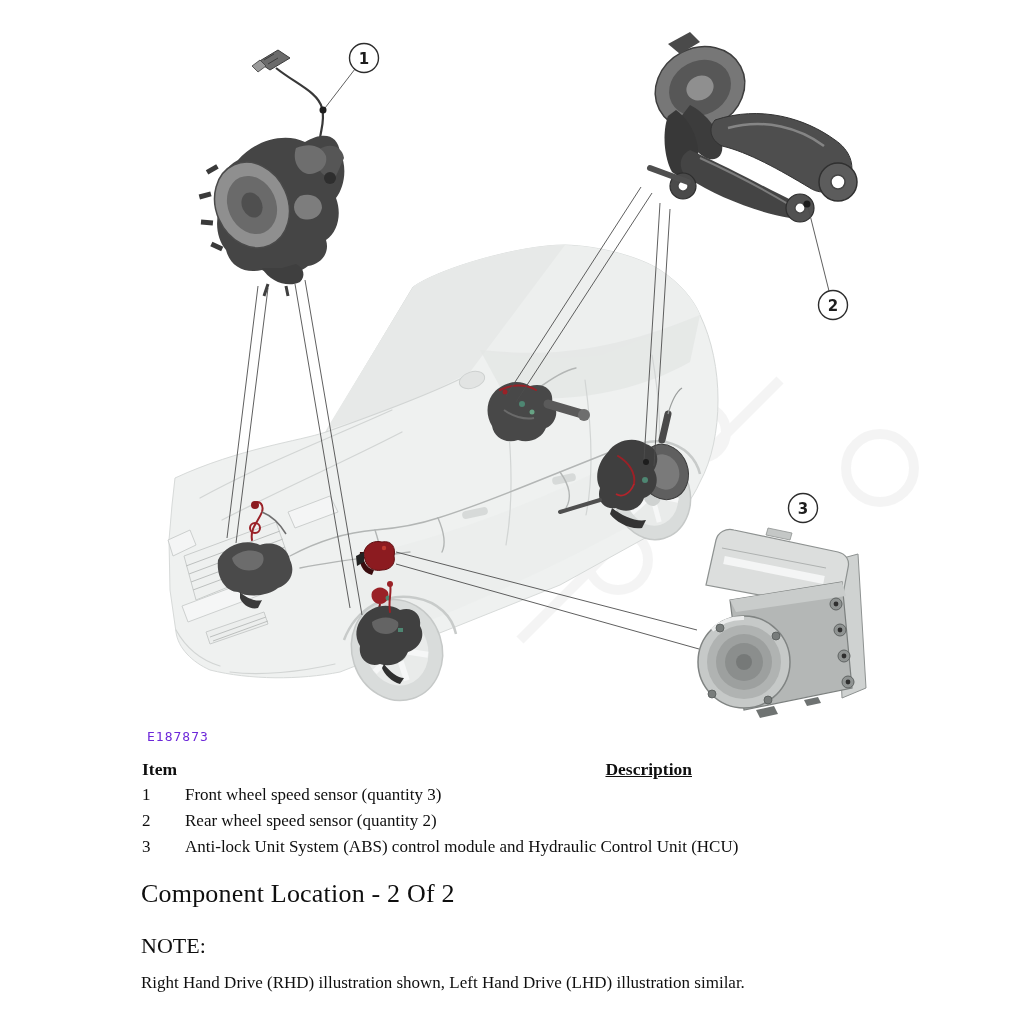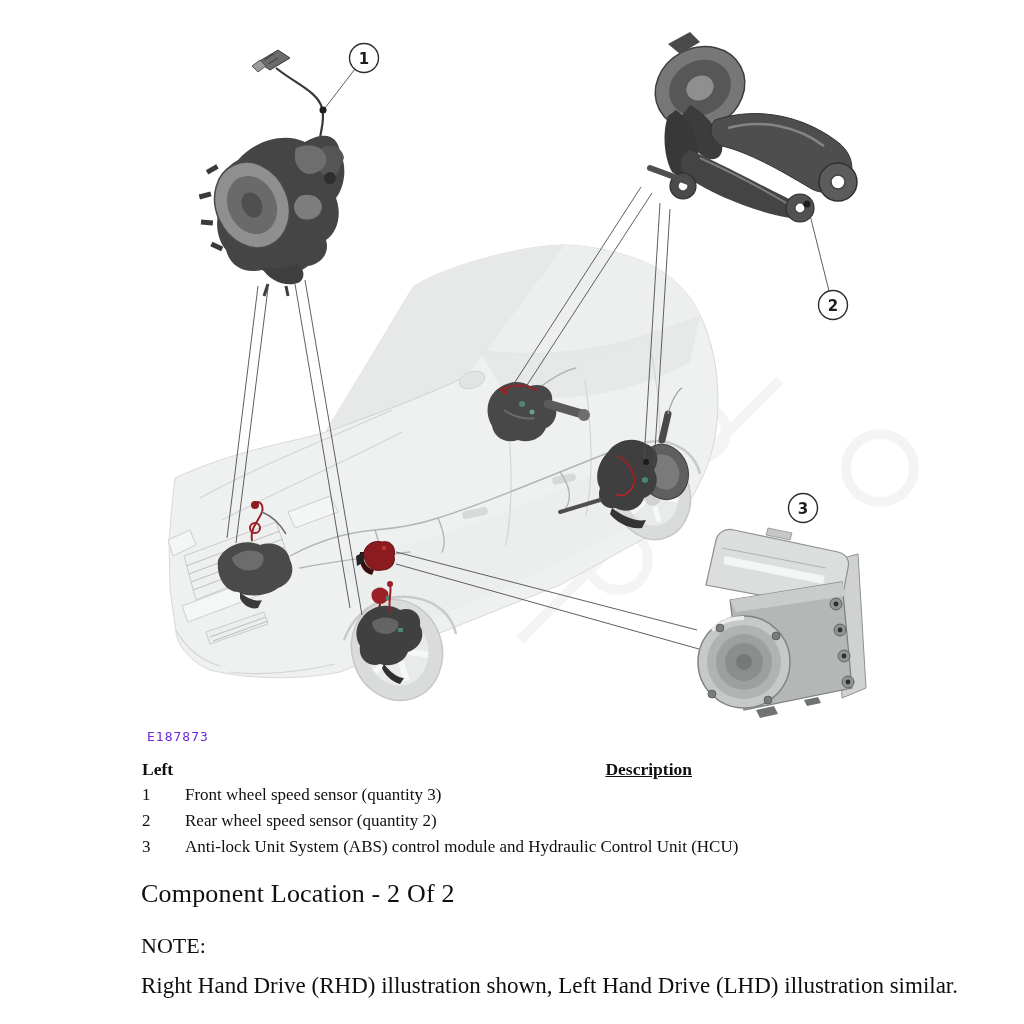--- a/index.html
+++ b/index.html
@@ -10,21 +10,21 @@
         font-family:"DejaVu Sans Mono", monospace;font-size:13px;letter-spacing:1px;color:#6d28d9;}
   .item-table{position:absolute;left:142px;top:756px;width:680px;border-collapse:collapse;}
   .item-table th,.item-table td{padding:0;font-size:17px;line-height:26px;text-align:left;
         font-weight:normal;vertical-align:top;}
   .item-table th{font-weight:bold;font-size:17.5px;}
   .col-item{width:43px;}
   .item-table th.desc-h{text-align:right;padding-right:130px;text-decoration:underline;}
   .section-heading{position:absolute;left:141px;top:879px;margin:0;
         font-size:26px;font-weight:normal;letter-spacing:0.2px;}
   .note-label{position:absolute;left:141px;top:933px;font-size:22px;}
-  .note-text{position:absolute;left:141px;top:973px;font-size:23px;}
+  .note-text{position:absolute;left:141px;top:973px;font-size:17px;}
   svg .ln{stroke:#4d4d4d;stroke-width:0.9;fill:none;}
   svg .callout-circle{fill:#ffffff;stroke:#2d2d2d;stroke-width:1.4;}
   svg .callout-num{font-family:"DejaVu Sans", sans-serif;font-size:15px;font-weight:600;fill:#1d1d1d;
         text-anchor:middle;}
   svg .harness{stroke:#b3b6b5;stroke-width:1.4;fill:none;stroke-linecap:round;}
   svg .ghost-line{stroke:#d2d5d4;stroke-width:1.2;fill:none;stroke-linecap:round;}
   svg .redwire{stroke:#9a2127;stroke-width:2;fill:none;stroke-linecap:round;}
 </style>
 </head>
 <body>
@@ -278,21 +278,21 @@
       <circle class="callout-circle" cx="803" cy="508" r="14.5"></circle>
       <text class="callout-num" x="803" y="513.5">3</text>
     </g>
   </svg>
 
   <div class="figure-code">E187873</div>
 
   <table class="item-table">
     <thead>
       <tr>
-        <th class="col-item">Left</th>
+        <th class="col-item">Item</th>
         <th class="desc-h">Description</th>
       </tr>
     </thead>
     <tbody>
       <tr>
         <td>1</td>
         <td>Front wheel speed sensor (quantity 3)</td>
       </tr>
       <tr>
         <td>2</td>

